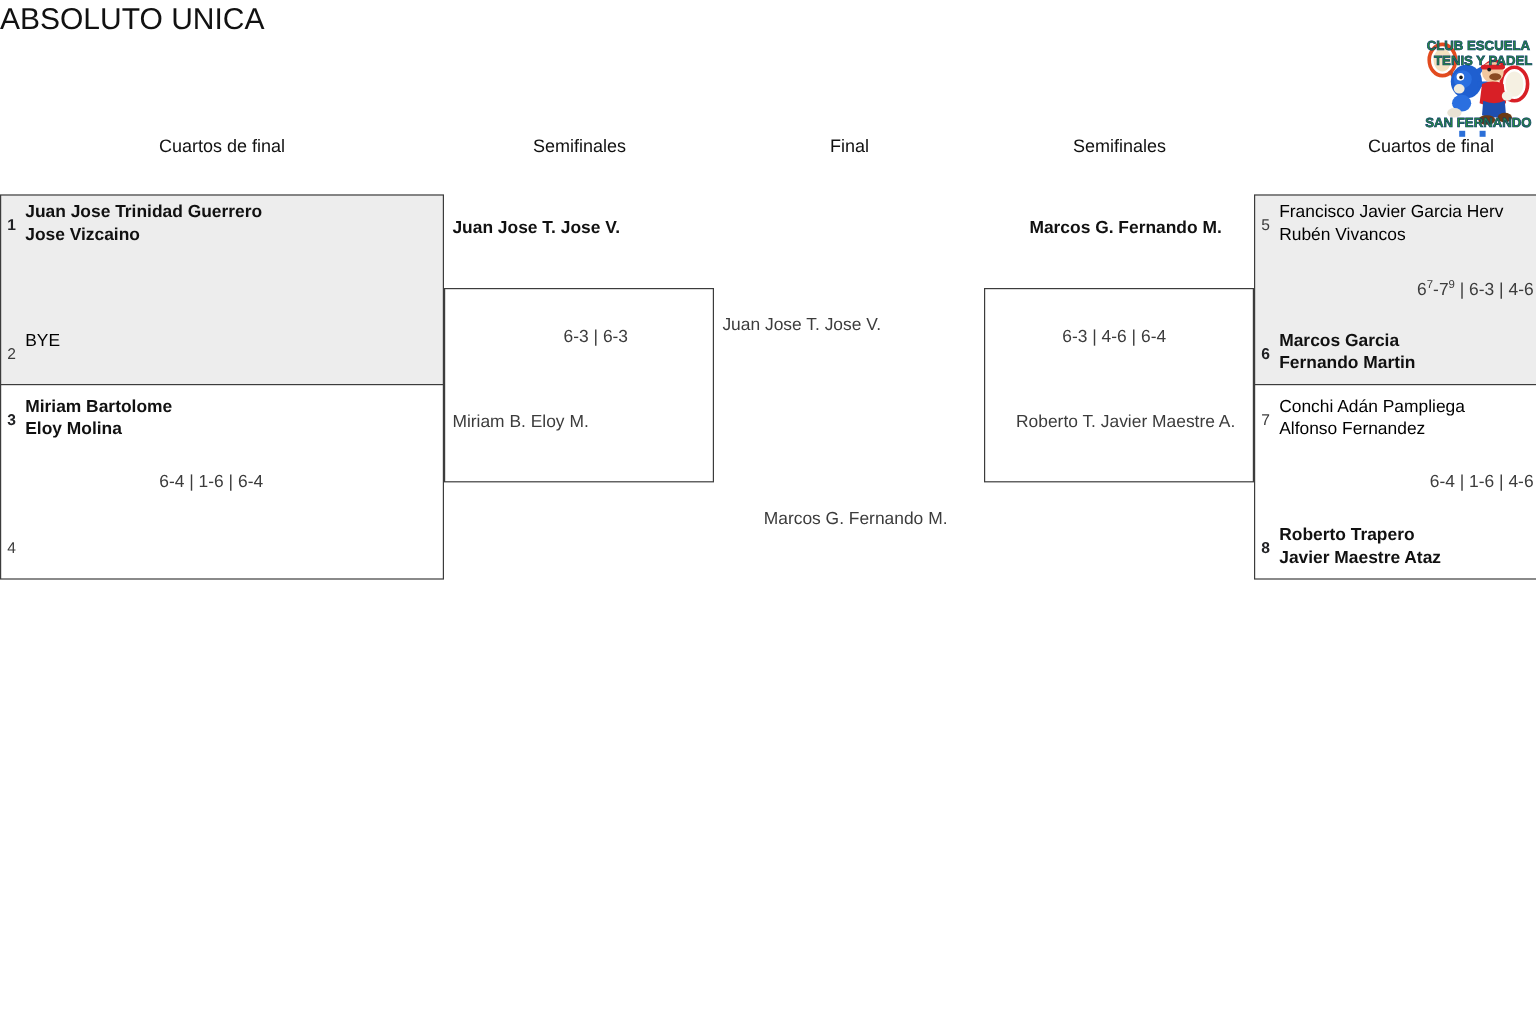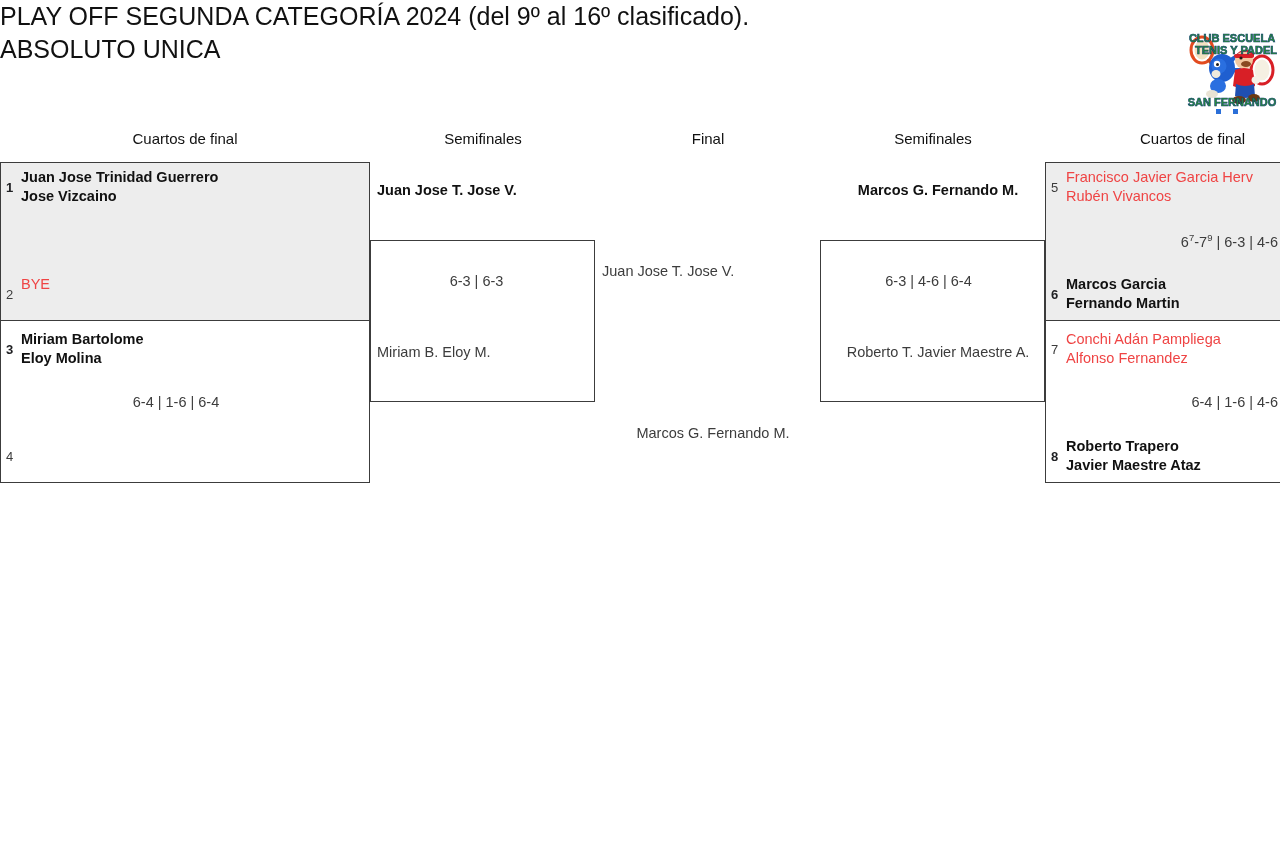--- a/index.html
+++ b/index.html
@@ -39,21 +39,21 @@
     left: 1186px;
     top: 4px;
     width: 92px;
     height: 92px;
     margin-top: 20px;
   }
 
   
   .round-header {
     position: absolute;
-    top: 128px;
+    top: 112px;
     font-size: 15px;
     line-height: 21px;
     font-weight: 400;
     color: #111111;
     white-space: nowrap;
     text-align: center;
   }
 
   
   .bracket-box {
@@ -77,21 +77,21 @@
     color: #3c3c3c;
     width: 15px;
     flex: 0 0 15px;
     text-align: left;
     padding-top: 10px;
   }
   .seed.bold { font-weight: 700; color: #202124; }
   .names {
     font-size: 14.5px;
     line-height: 19px;
-    color: #ef4444;
+    color: #000000;
   }
   .names.win { font-weight: 700; color: #111111; }
   .names .nm { display: block; }
 
   
   .team-plain {
     position: absolute;
     font-size: 14.5px;
     line-height: 19px;
     color: #3c3c3c;
@@ -112,21 +112,20 @@
   .score sup {
     font-size: 9.5px;
     vertical-align: super;
     line-height: 0;
   }
 </style>
 </head>
 <body>
 
 <div id="title-block">
-  <div class="title-line">PLAY OFF SEGUNDA CATEGORÍA 2024 (del 9º al 16º clasificado).</div>
   <div class="title-line">ABSOLUTO UNICA</div>
 </div>
 
 <div id="club-logo">
   <svg viewBox="0 0 92 92" width="92" height="92">
     <rect x="0" y="0" width="92" height="92" fill="#ffffff"></rect>
 
     <ellipse cx="16" cy="26" rx="11" ry="13" fill="none" stroke="#e24b1f" stroke-width="3"></ellipse>
     <ellipse cx="16" cy="26" rx="7.5" ry="9.5" fill="#f3e2c0"></ellipse>
     <line x1="22" y1="35" x2="31" y2="48" stroke="#c8481f" stroke-width="3"></line>
@@ -197,21 +196,21 @@
 <div class="score" style="left:0px; top:393px; width:352px; text-align:center;">6-4 | 1-6 | 6-4</div>
 <div class="team" style="left:6px; top:437px;">
   <span class="seed">4</span>
 </div>
 
 <div class="bracket-box box-plain" style="left:370px; top:240px; width:225px; height:162px;"></div>
 <div class="team-plain win" style="left:377px; top:181px;">
   <span class="nm">Juan Jose T.</span>
   <span class="nm">Jose V.</span>
 </div>
-<div class="score" style="left:364px; top:272px; width:225px; text-align:center;">6-3 | 6-3</div>
+<div class="score" style="left:384px; top:272px; width:225px; text-align:center;">6-3 | 6-3</div>
 <div class="team-plain" style="left:377px; top:343px;">
   <span class="nm">Miriam B.</span>
   <span class="nm">Eloy M.</span>
 </div>
 
 <div class="team-plain" style="left:602px; top:262px;">
   <span class="nm">Juan Jose T.</span>
   <span class="nm">Jose V.</span>
 </div>
 <div class="team-plain align-right" style="left:613px; top:424px; width:200px;">

